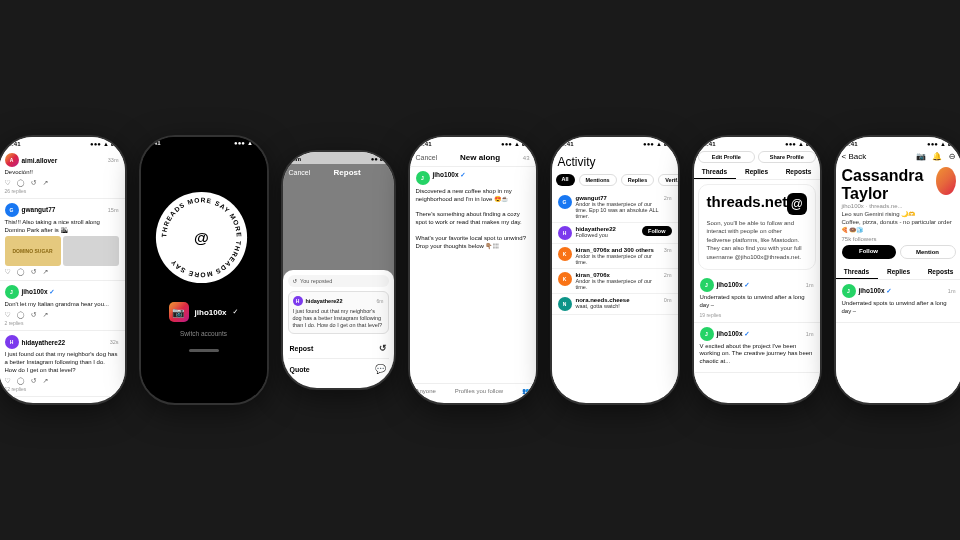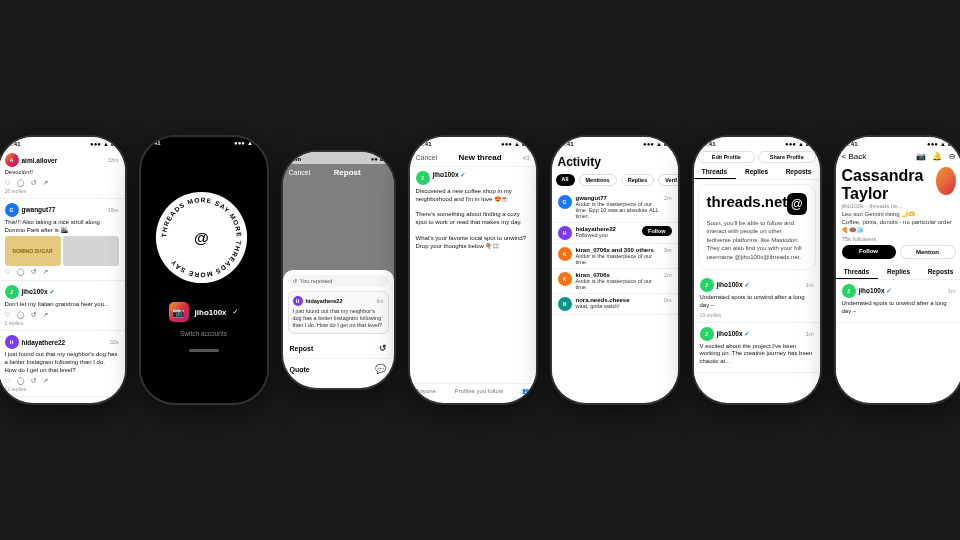--- a/index.html
+++ b/index.html
@@ -186,21 +186,21 @@
     }
 
     
     .activity-screen {
       background: #fff;
       height: 100%;
     }
     .activity-header {
       padding: 6px 6px 3px;
       font-size: 12px;
-      font-weight: 700;
+      font-weight: 400;
     }
     .filter-tabs {
       display: flex;
       gap: 4px;
       padding: 2px 4px;
       margin-bottom: 4px;
     }
     .filter-tab {
       background: #000;
       color: #fff;
@@ -546,21 +546,21 @@
     <span>9:41</span>
     <div class="status-icons">
       <span>●●●</span>
       <span>▲</span>
       <span>■</span>
     </div>
   </div>
   <div class="compose-screen" style="height:248px;">
     <div class="compose-header">
       <span style="font-size:7px;color:#555;">Cancel</span>
-      <span class="compose-title">New thread</span>
+      <span class="compose-title">New along</span>
       <span class="char-count">43</span>
     </div>
     <div class="compose-body">
       <div class="compose-user">
         <div class="avatar green">J</div>
         <span class="username verified">jiho100x</span>
       </div>
       <div class="compose-text" style="white-space:pre-wrap;">Discovered a new coffee shop in my neighborhood and I'm in love 😍☕
 
 There's something about finding a cozy spot to work or read that makes my day.

